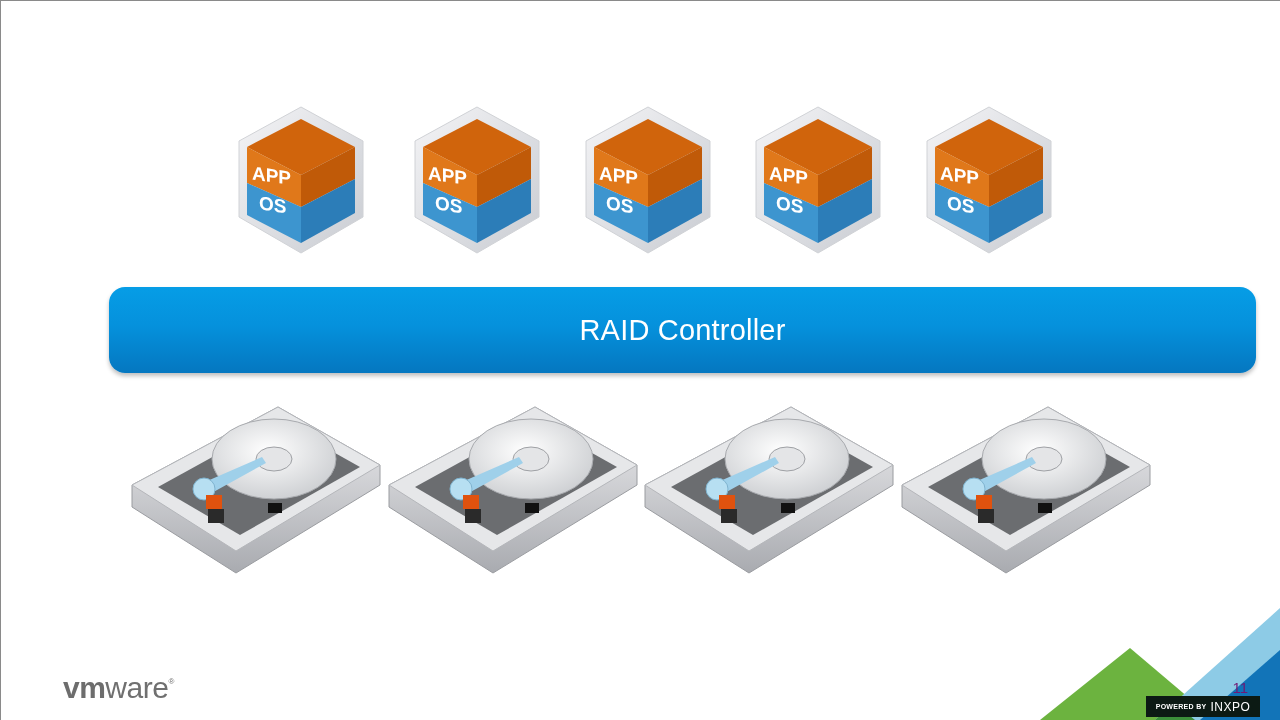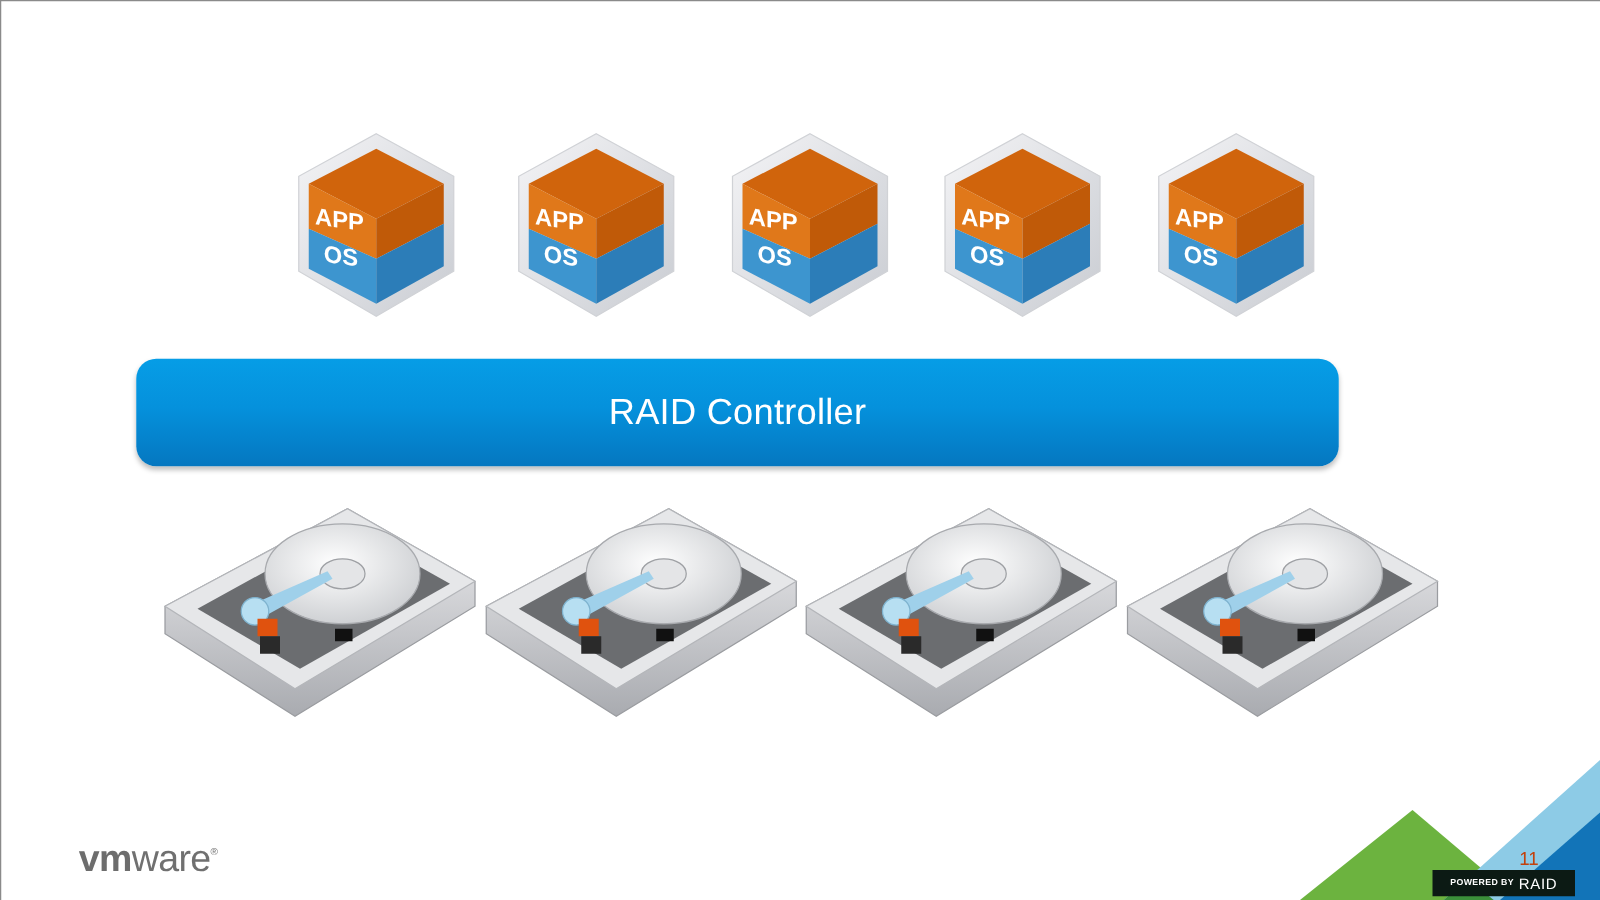--- a/index.html
+++ b/index.html
@@ -1,28 +1,28 @@
 <!DOCTYPE html>
 <html><head>
 <meta charset="utf-8">
 <style>
   html, body { margin:0; padding:0; }
   body { width:1280px; height:720px; overflow:hidden; background:#ffffff; position:relative; font-family:"Liberation Sans", sans-serif; }
   .slide { position:absolute; left:0; top:0; width:1280px; height:720px; background:#ffffff; border-top:1px solid #8a8a8a; border-left:1px solid #8a8a8a; box-sizing:border-box; overflow:hidden; }
   .vm { position:absolute; width:132px; height:150px; }
-  .raid { position:absolute; left:108px; top:286px; width:962px; height:86px; border-radius:16px;
+  .raid { position:absolute; left:108px; top:286px; width:1147px; height:86px; border-radius:16px;
           background:linear-gradient(to bottom, #069de6 0%, #0591dc 45%, #0577c0 100%);
           box-shadow:0 3px 4px rgba(0,0,0,0.25); display:flex; align-items:center; justify-content:center; }
   .raid-label { color:#ffffff; font-size:29px; letter-spacing:0.2px; }
   .disk { position:absolute; width:256px; height:176px; }
   .logo { position:absolute; left:62px; top:670px; font-size:30px; color:#707070; letter-spacing:-0.5px;text-align:right; }
   .logo b { font-weight:bold; color:#6d6d6d; }
   .logo sup { font-size:8px; vertical-align:top; position:relative; top:6px; }
   .corner { position:absolute; right:0; bottom:0; width:240px; height:140px; }
-  .pagenum { position:absolute; right:49px; top:678px; color:#c2410c; font-size:15px; }
+  .pagenum { position:absolute; right:32px; top:678px; color:#701a75; font-size:15px; }
   .powered { position:absolute; left:1145px; top:695px; width:114px; height:21px; background:#0c1a14; display:flex; align-items:center; justify-content:center; gap:4px; }
   .powered .p1 { color:#fff; font-size:7px; font-weight:bold; letter-spacing:0.3px; }
   .powered .p2 { color:#fff; font-size:12px; letter-spacing:0.5px; }
 </style>
 </head>
 <body>
 
 <div class="slide">
 
   <div id="vms">
@@ -217,15 +217,15 @@
   <svg class="corner" viewBox="0 0 240 140">
     <polygon points="0,140 90,68 175,140" fill="#6cb33f"></polygon>
     <polygon points="115,140 240,28 240,140" fill="#8dcbe6"></polygon>
     <polygon points="160,140 240,70 240,140" fill="#1274b8"></polygon>
     <polygon points="115,140 134,123 155,140" fill="#3b8f3a"></polygon>
   </svg>
 
   <div class="pagenum">11</div>
   <div class="powered">
     <span class="p1">POWERED BY</span>
-    <span class="p2">RAID</span>
+    <span class="p2">INXPO</span>
   </div>
 </div>
 
 </body></html>

